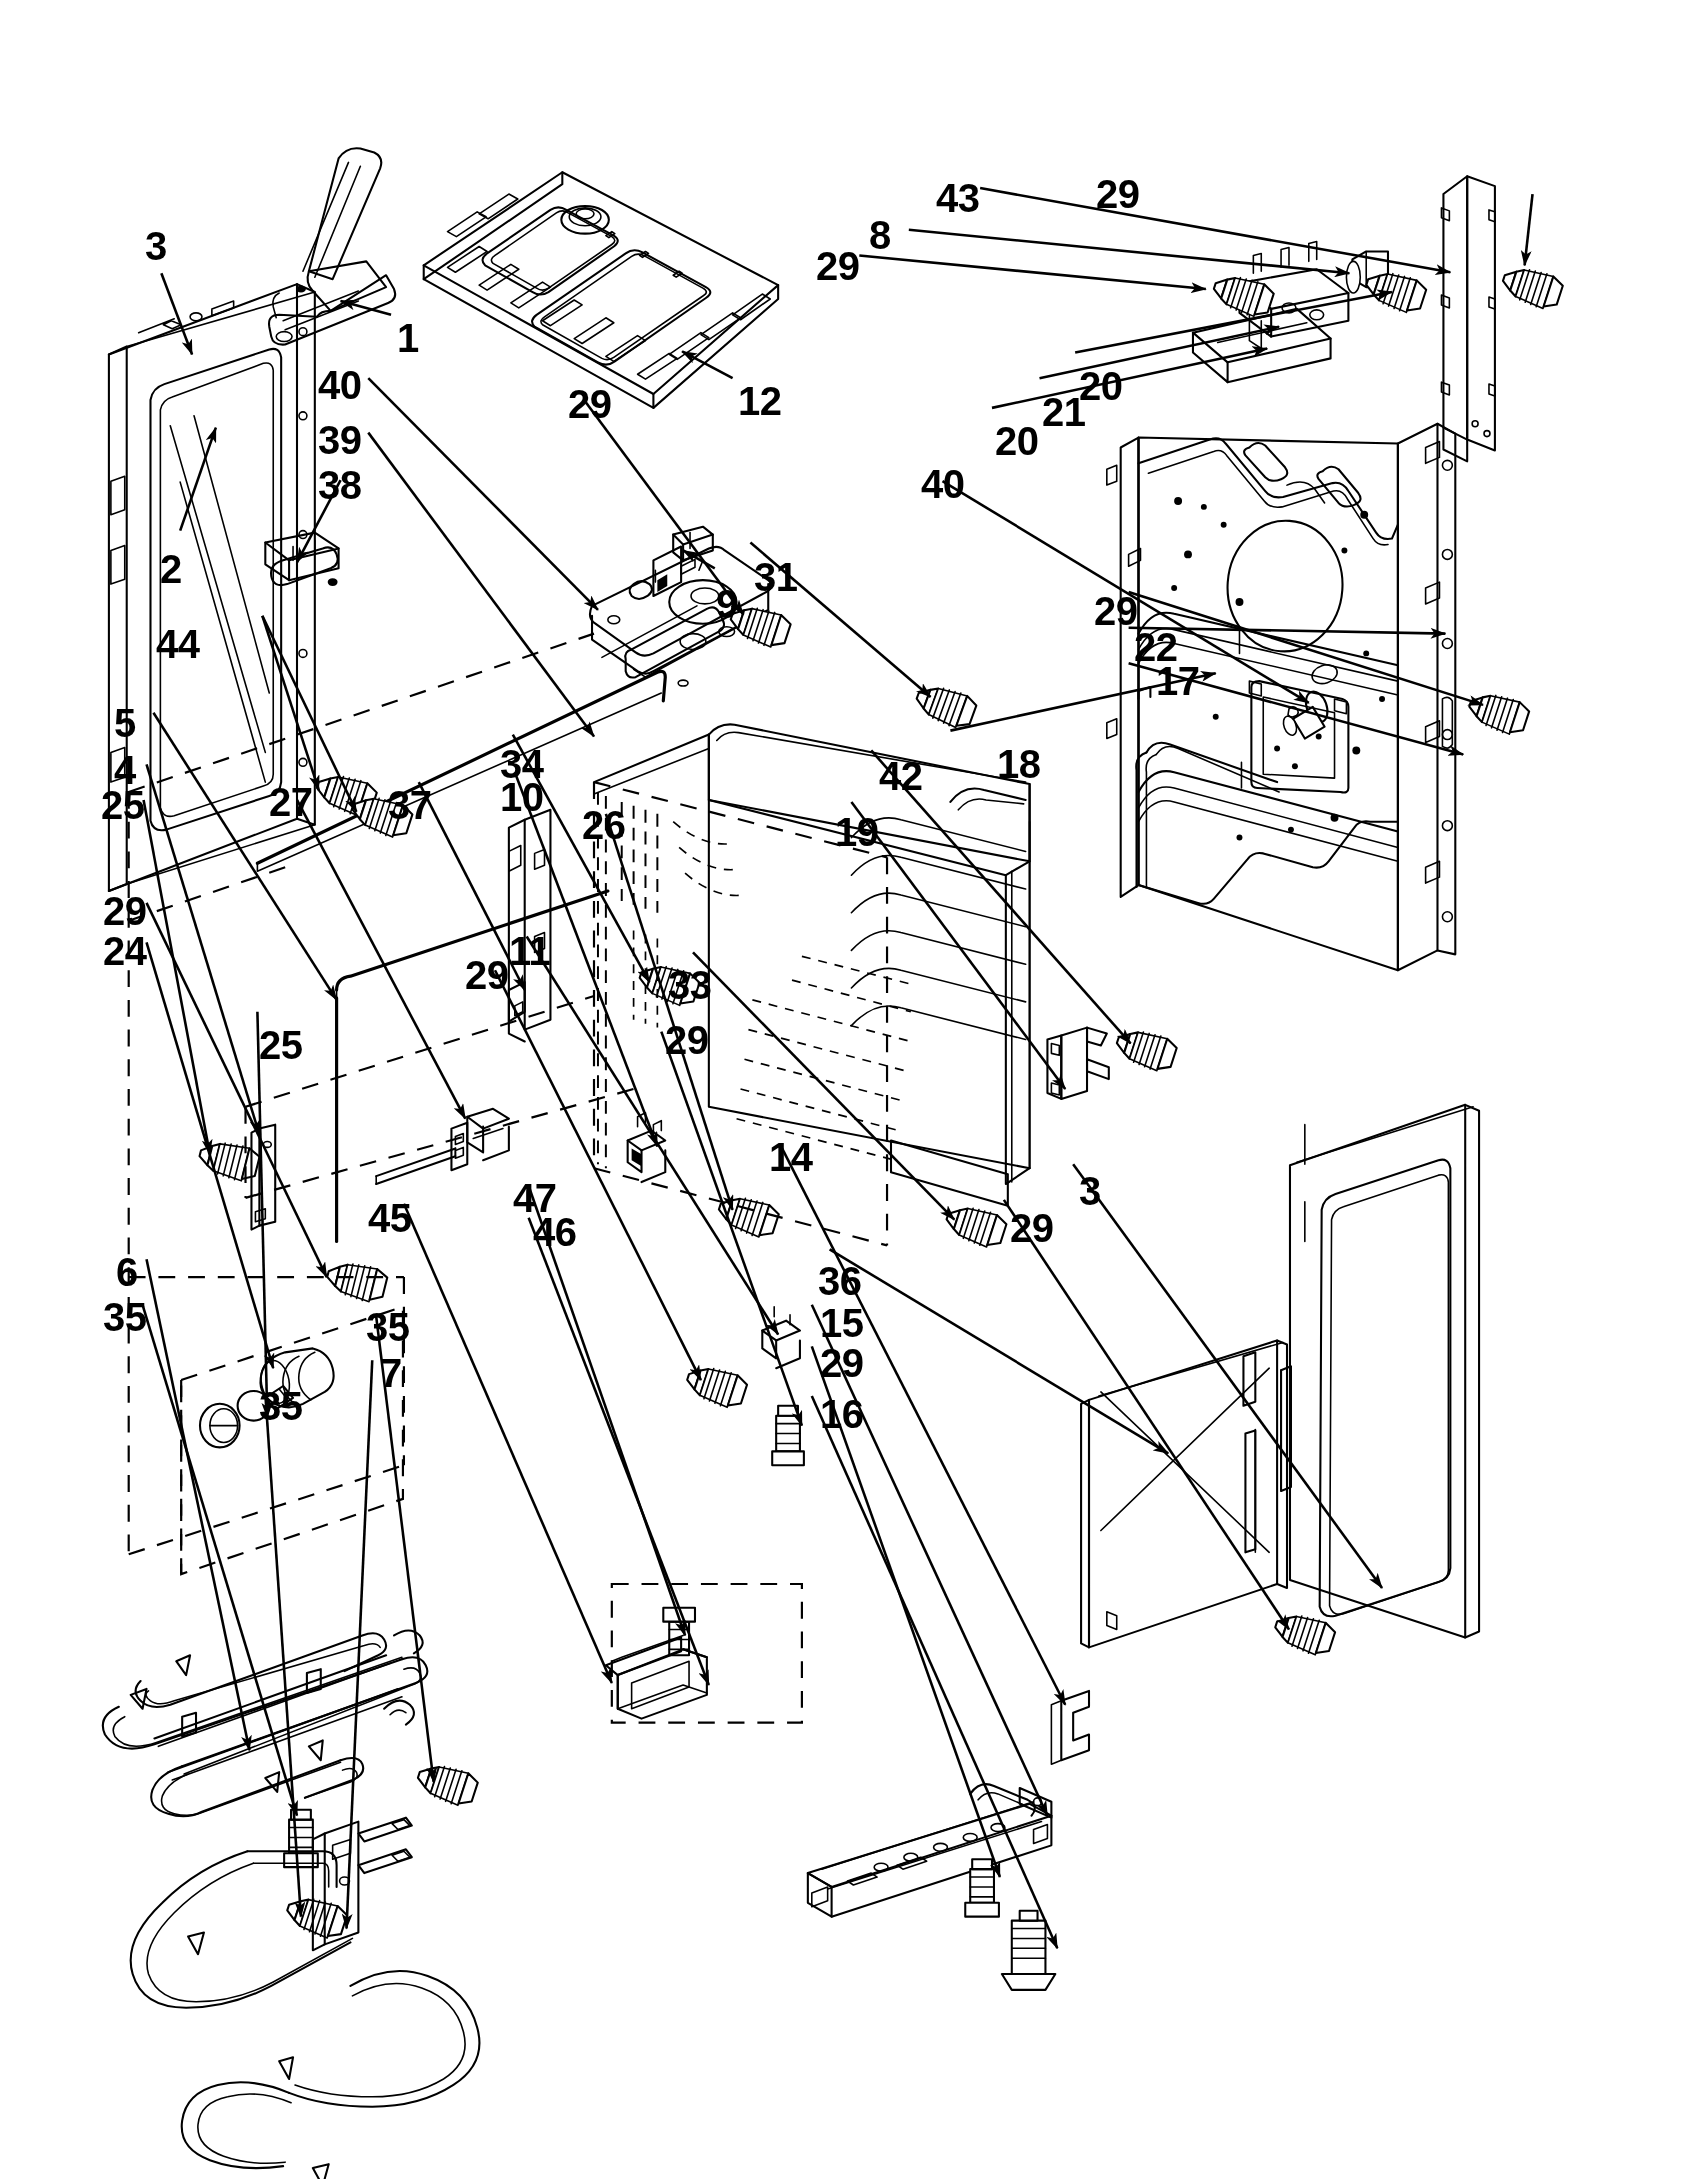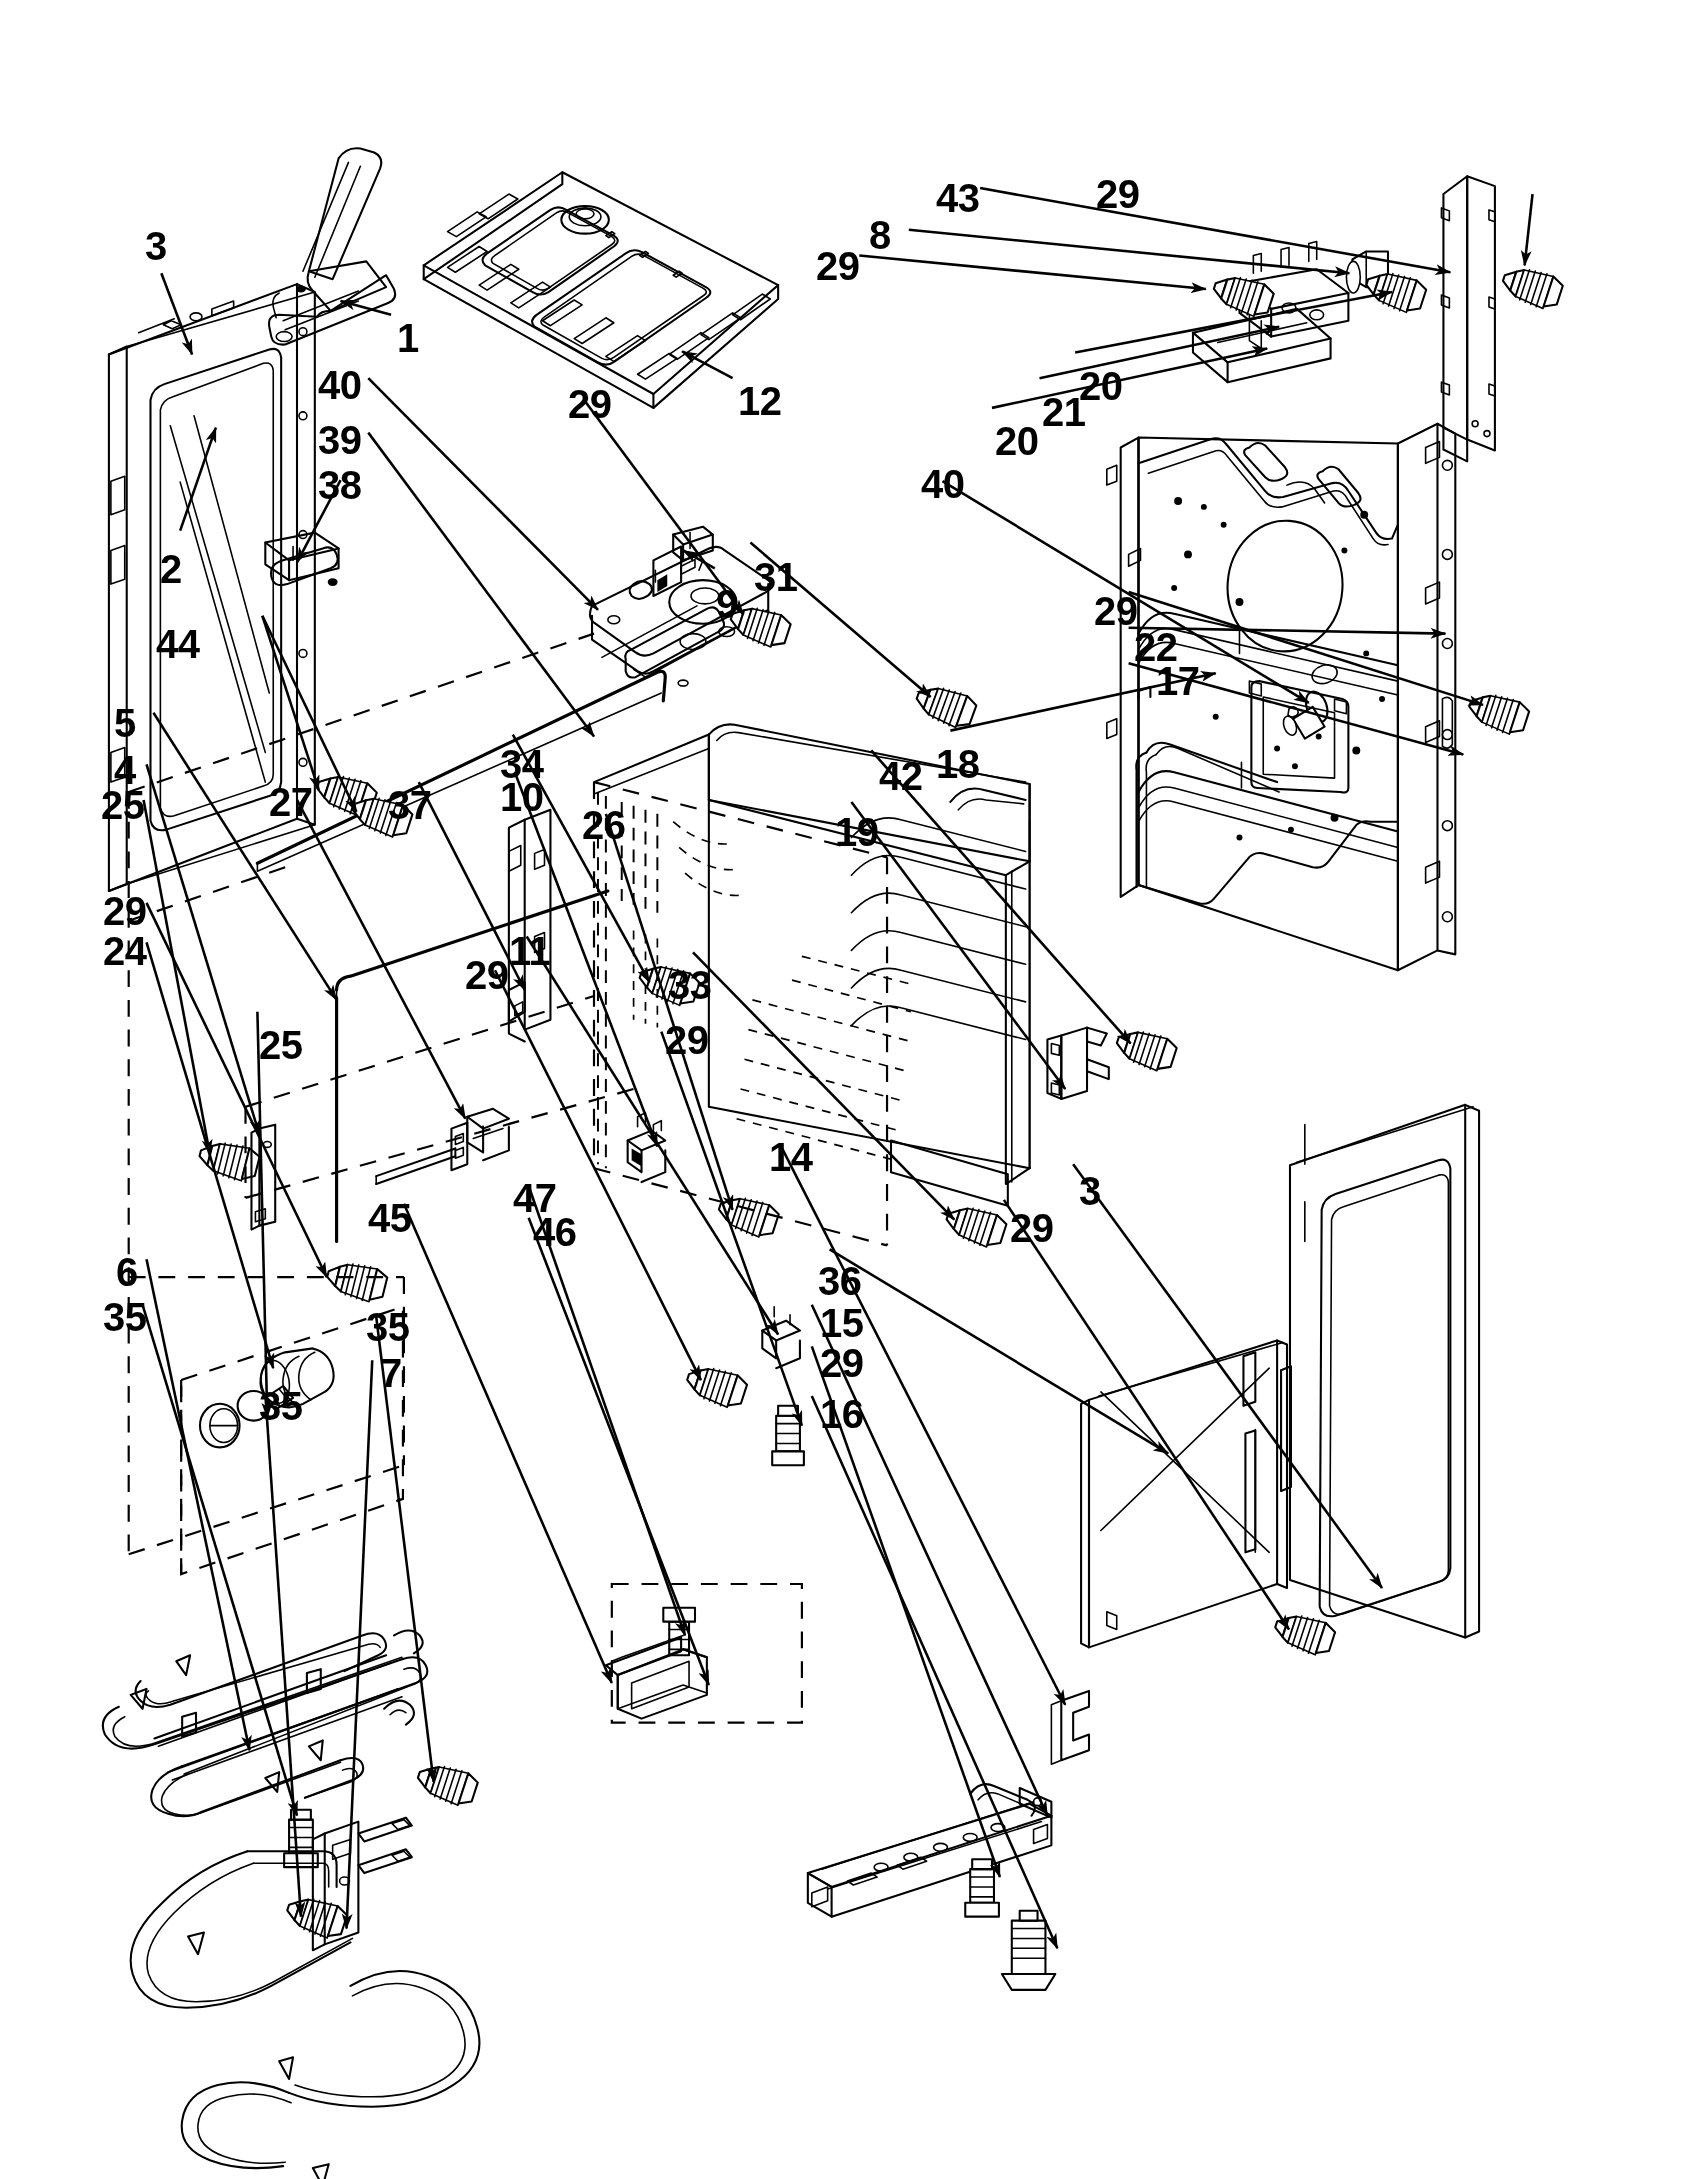--- a/index.html
+++ b/index.html
@@ -755,21 +755,21 @@
       <div class="cal" style="left: 318px; top: 365px;">40</div>
       <div class="cal" style="left: 318px; top: 420px;">39</div>
       <div class="cal" style="left: 318px; top: 465px;">38</div>
       <div class="cal" style="left: 156px; top: 624px;">44</div>
       <div class="cal" style="left: 921px; top: 464px;">40</div>
       <div class="cal" style="left: 716px; top: 584px;">9</div>
       <div class="cal" style="left: 754px; top: 557px;">31</div>
       <div class="cal" style="left: 1094px; top: 591px;">29</div>
       <div class="cal" style="left: 1094px; top: 627px; margin-left: 40px;">22</div>
       <div class="cal" style="left: 1156px; top: 661px;">17</div>
-      <div class="cal" style="left: 936px; top: 744px;">18</div>
+      <div class="cal" style="left: 997px; top: 744px;">18</div>
       <div class="cal" style="left: 114px; top: 703px;">5</div>
       <div class="cal" style="left: 114px; top: 750px;">4</div>
       <div class="cal" style="left: 101px; top: 785px;">25</div>
       <div class="cal" style="left: 269px; top: 782px;">27</div>
       <div class="cal" style="left: 103px; top: 891px;">29</div>
       <div class="cal" style="left: 103px; top: 931px;">24</div>
       <div class="cal" style="left: 259px; top: 1025px;">25</div>
       <div class="cal" style="left: 388px; top: 785px;">37</div>
       <div class="cal" style="left: 500px; top: 744px;">34</div>
       <div class="cal" style="left: 500px; top: 777px;">10</div>

